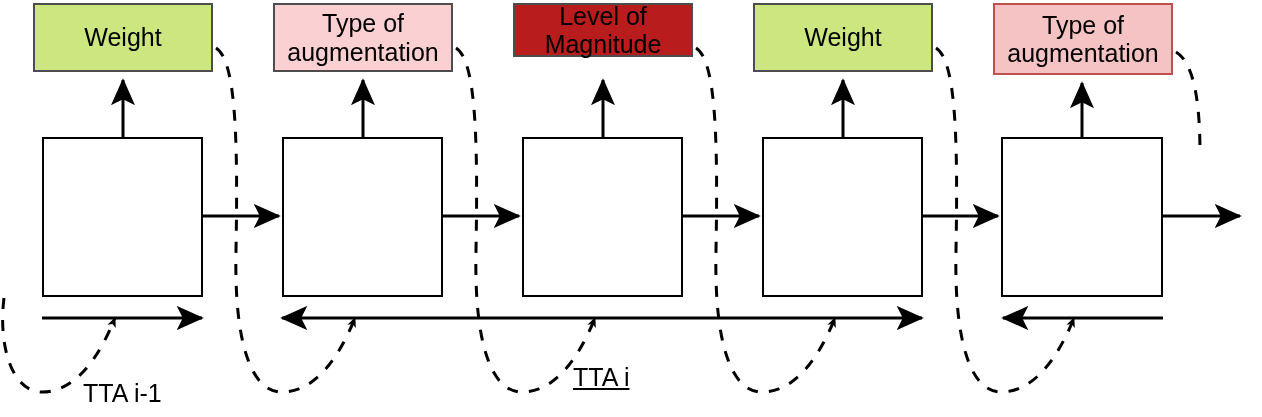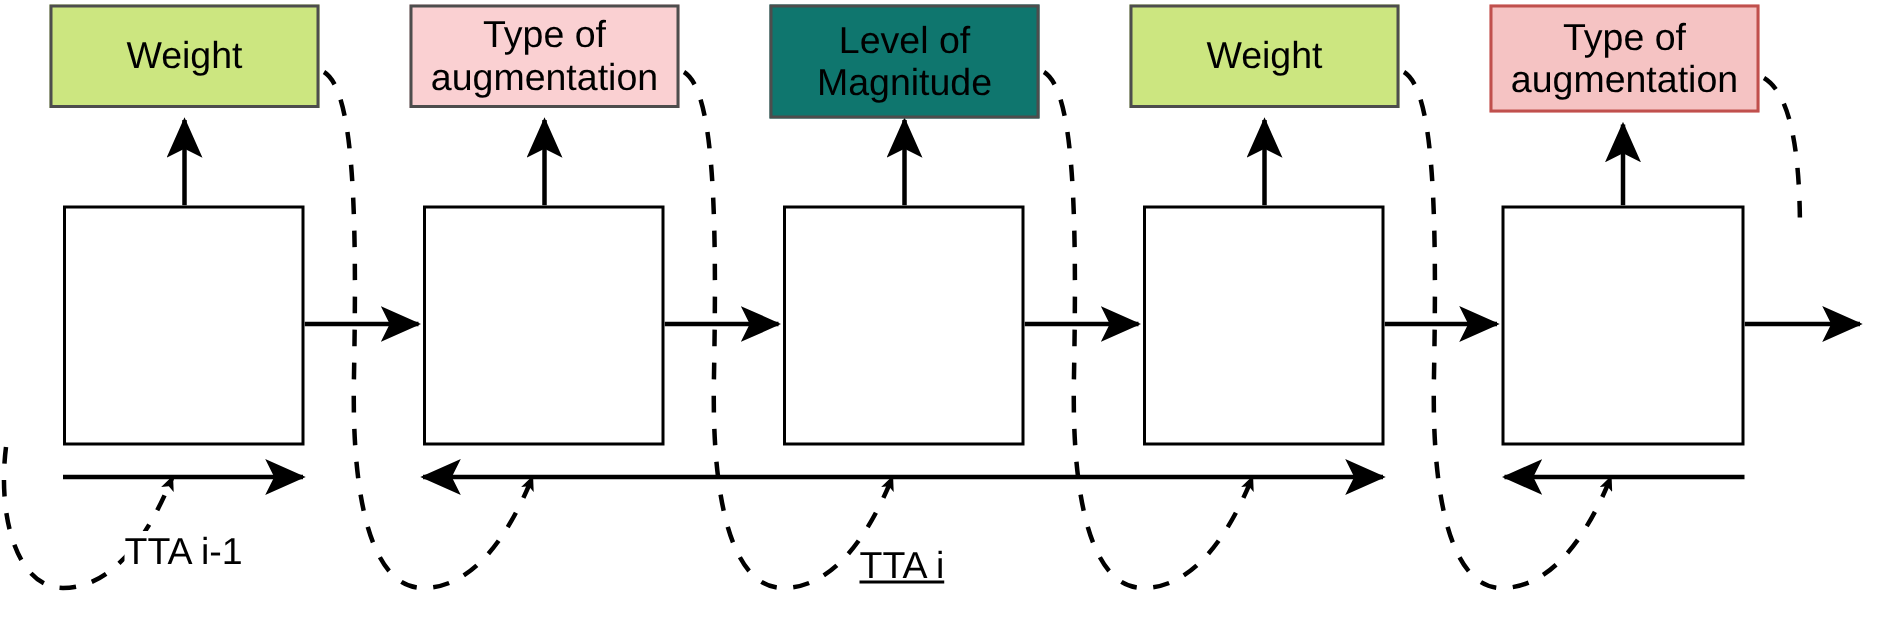--- a/index.html
+++ b/index.html
@@ -112,40 +112,40 @@
 
   <div class="param-box" style="left:33px; top:3px; width:180px; height:69px; background:#cce680; border-color:#4d4d4d;">
     <span>Weight</span>
   </div>
 
   <div class="param-box" style="left:273px; top:3px; width:180px; height:69px; background:#fad0d2; border-color:#4d4d4d;">
     <span>Type of
 augmentation</span>
   </div>
 
-  <div class="param-box" style="left:513px; top:3px; width:180px; height:76px; background:#0f766e; border-color:#4d4d4d;">
+  <div class="param-box" style="left:513px; top:3px; width:180px; height:54px; background:#b91c1c; border-color:#4d4d4d;">
     <span>Level of
 Magnitude</span>
   </div>
 
   <div class="param-box" style="left:753px; top:3px; width:180px; height:69px; background:#cce680; border-color:#4d4d4d;">
     <span>Weight</span>
   </div>
 
   <div class="param-box" style="left:993px; top:3px; width:180px; height:72px; background:#f5c3c3; border-color:#c0504d;">
     <span>Type of
 augmentation</span>
   </div>
 
   <div class="state-box" style="left:42px; top:137px; width:161px; height:160px;"></div>
   <div class="state-box" style="left:282px; top:137px; width:161px; height:160px;"></div>
   <div class="state-box" style="left:522px; top:137px; width:161px; height:160px;"></div>
   <div class="state-box" style="left:762px; top:137px; width:161px; height:160px;"></div>
   <div class="state-box" style="left:1001px; top:137px; width:162px; height:160px;"></div>
 
-  <div class="tta-label" style="left:83px; top:354px;">
+  <div class="tta-label" style="left:83px; top:379px;">
     <span>TTA i-1</span>
   </div>
   <div class="tta-label" style="left:573px; top:363px;text-decoration:underline;">
     <span>TTA i</span>
   </div>
 
 </div>
 
 </body></html>

